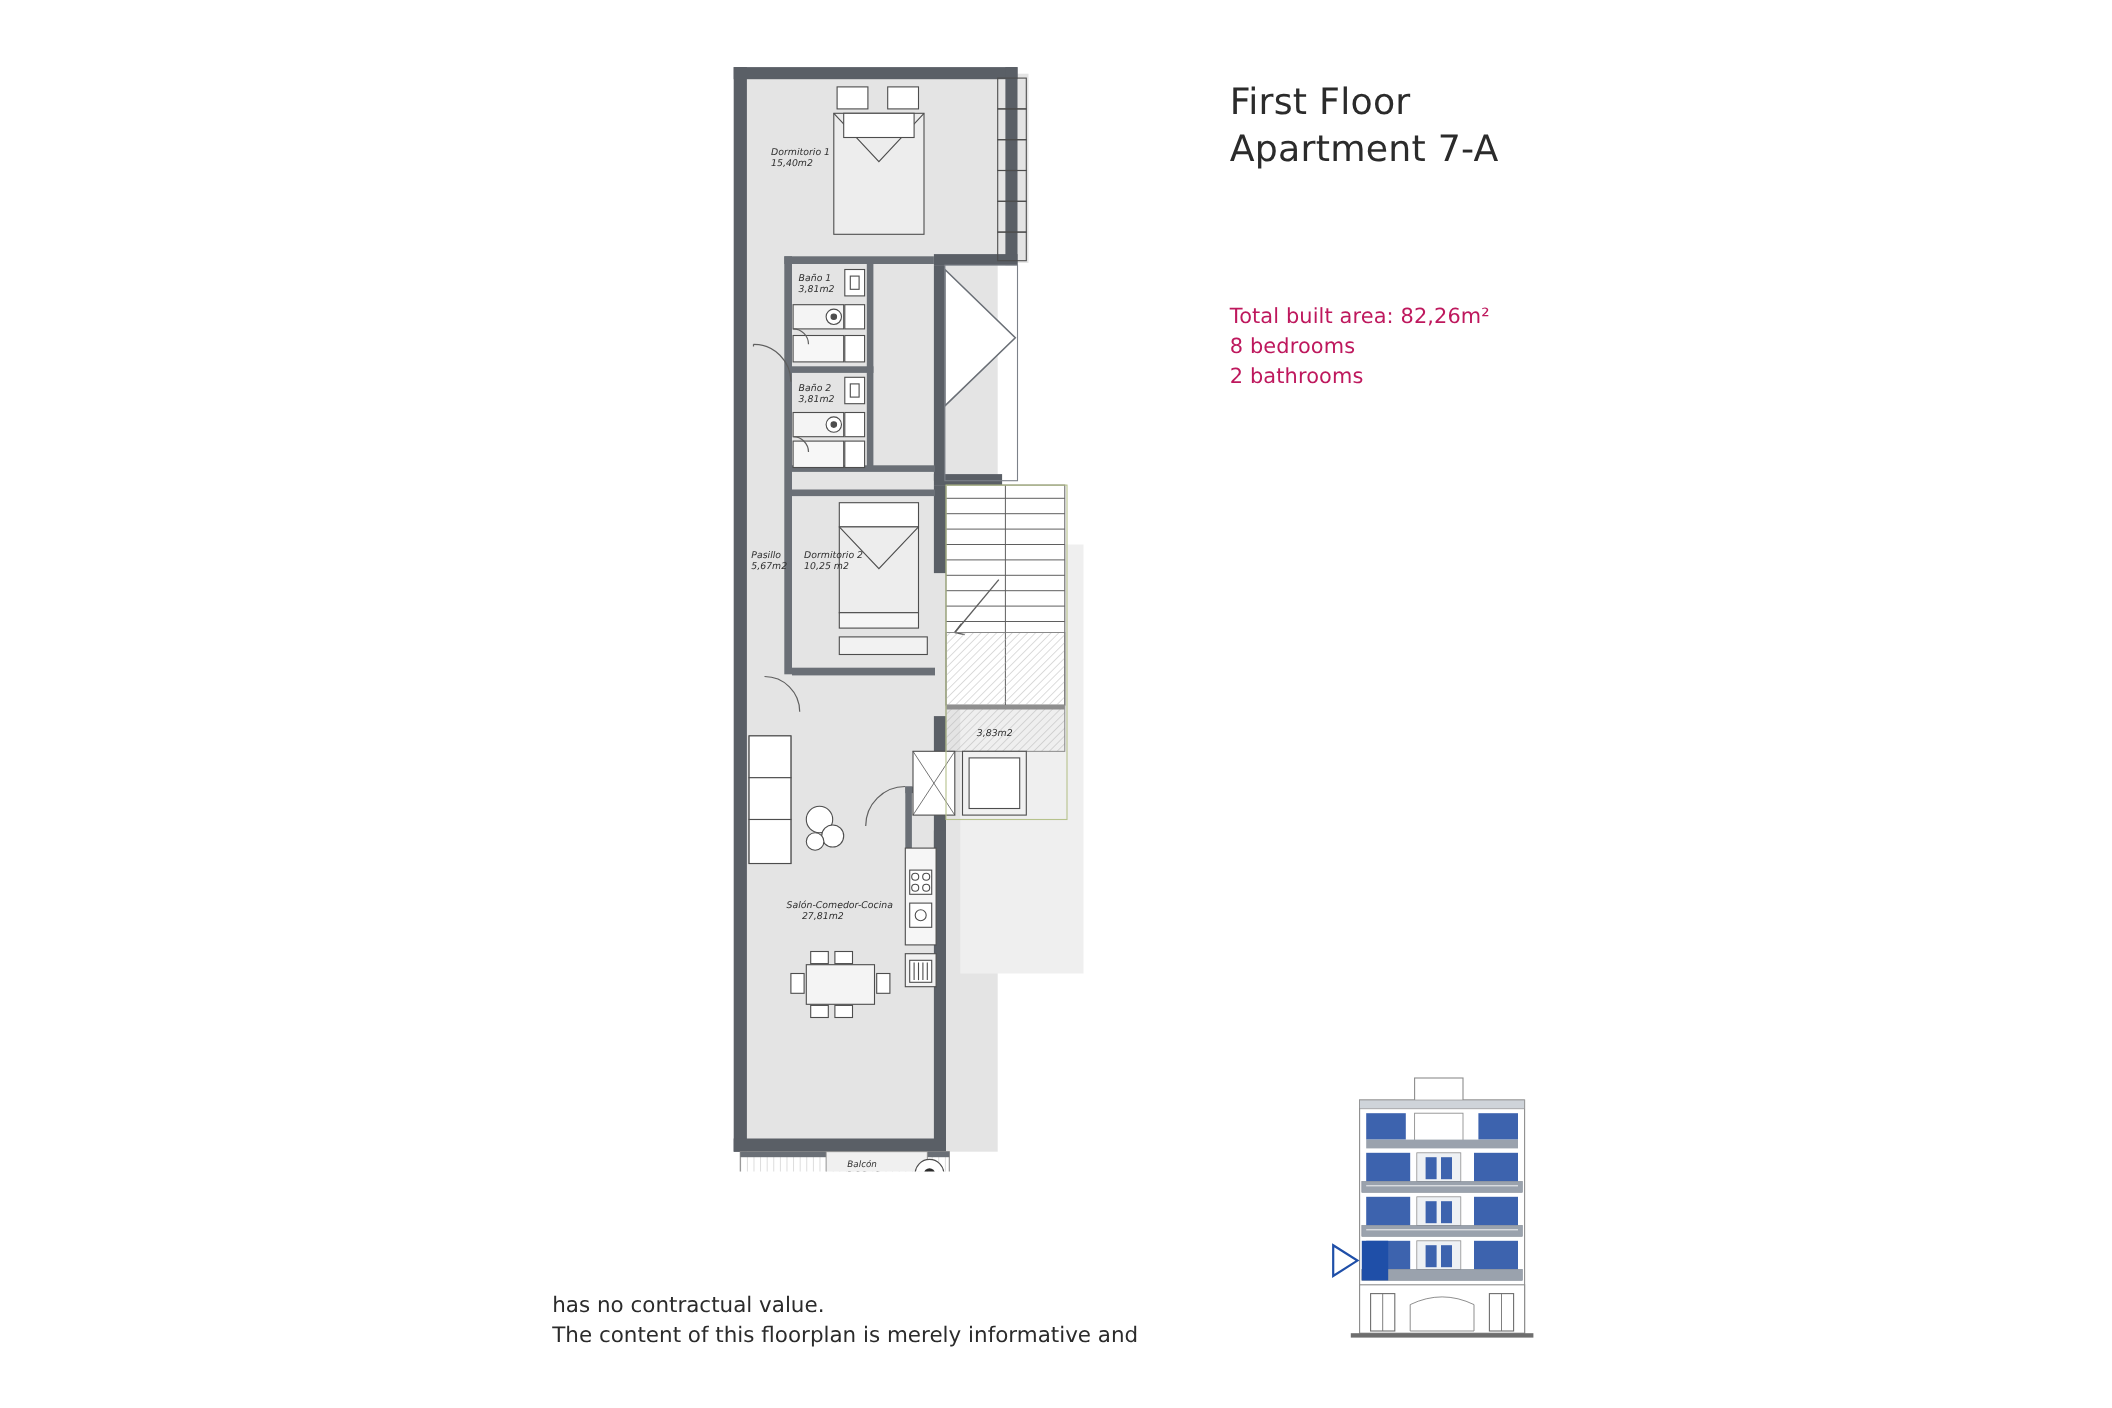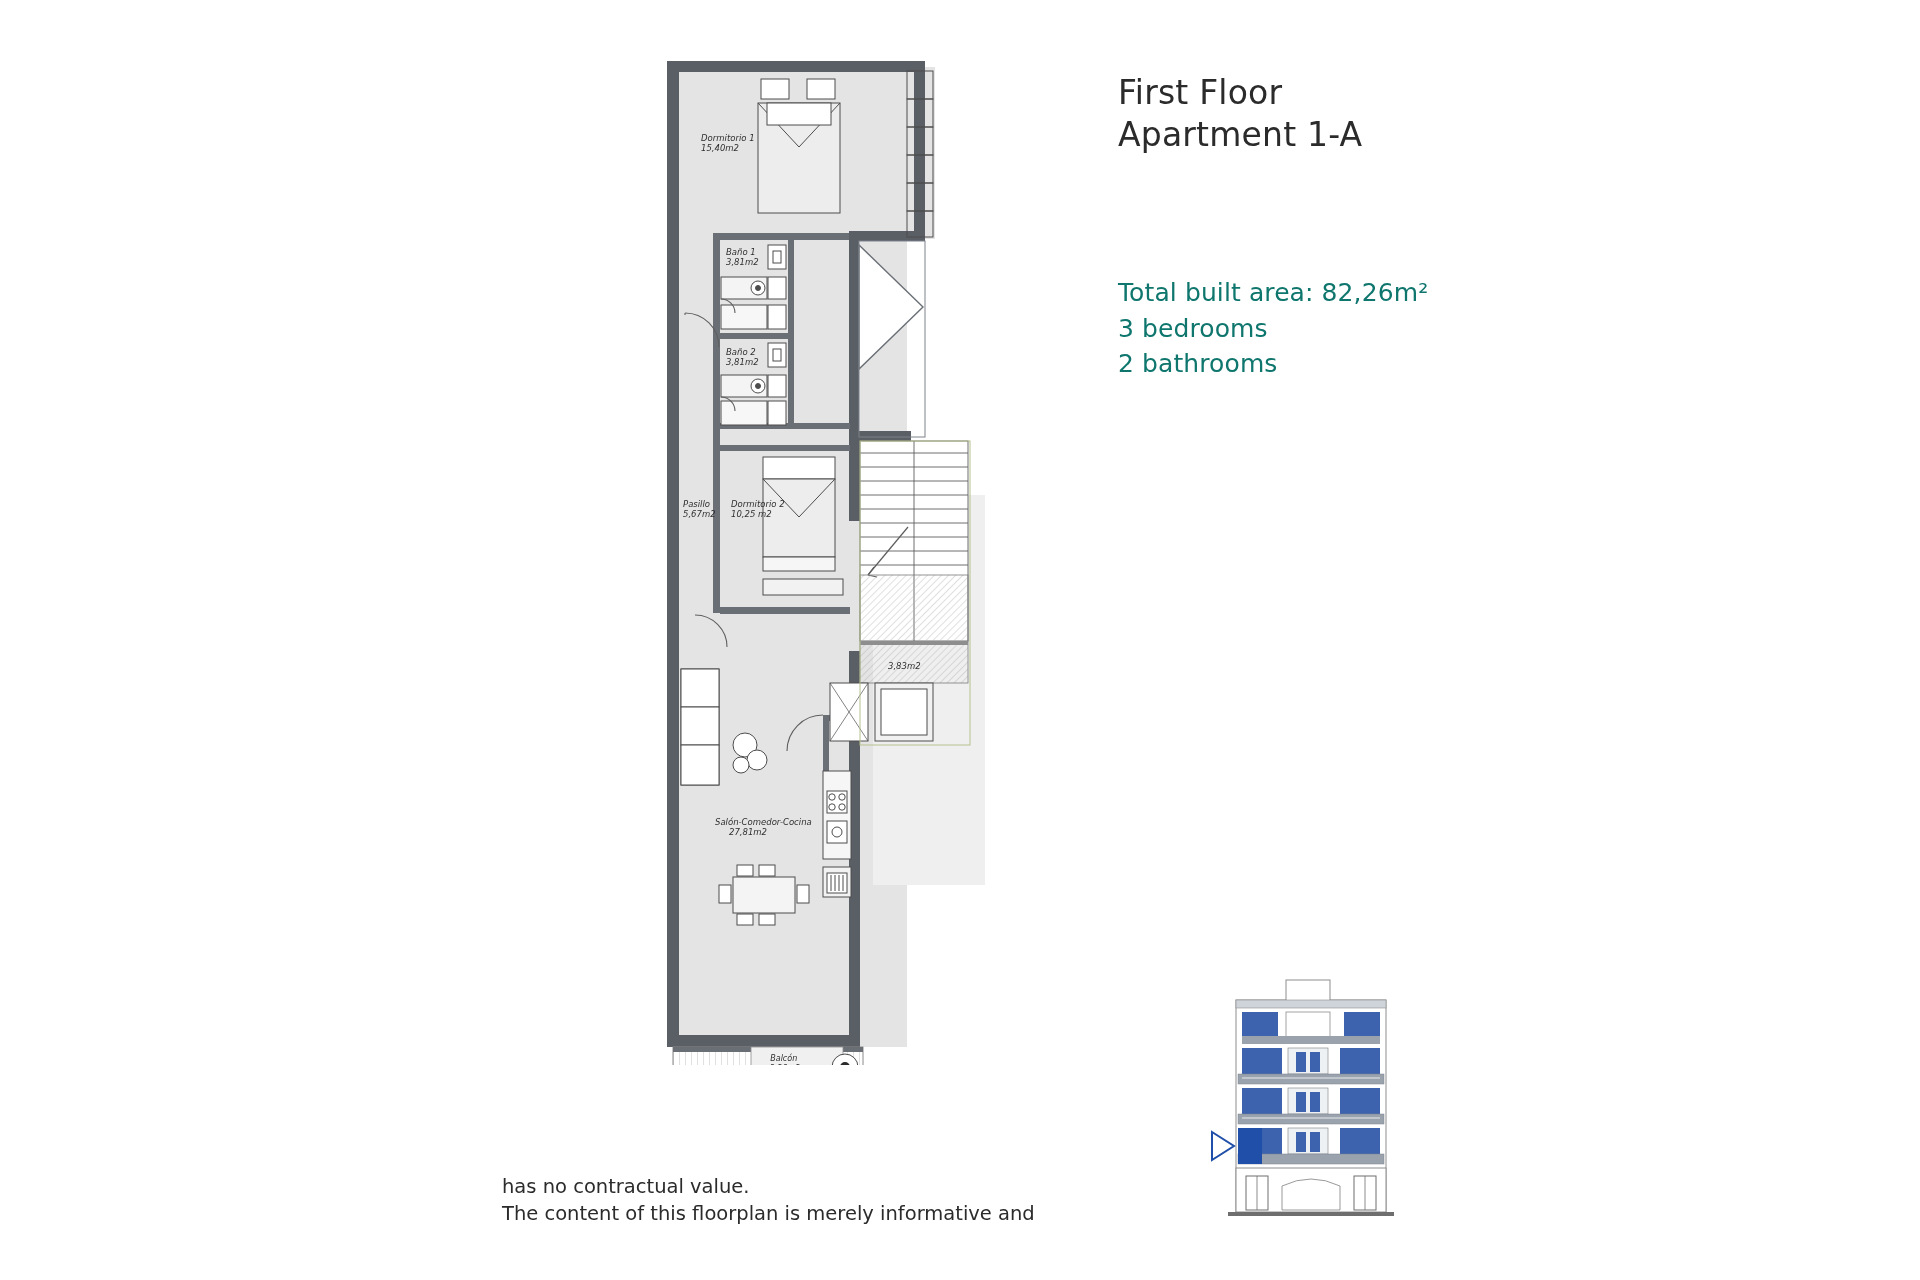--- a/index.html
+++ b/index.html
@@ -38,22 +38,22 @@
     font-weight: 400;
   }
 
   .specs-block {
     position: absolute;
     left: 1118px;
     top: 275px;
     width: 520px;
   }
   .spec-line {
-    font-size: 25px;
-    color: #0f766e;
+    font-size: 19px;
+    color: #be185d;
     line-height: 1.42;
     letter-spacing: 0.1px;
   }
 
   .disclaimer {
     position: absolute;
     left: 502px;
     top: 1174px;
     width: 640px;
     font-size: 19.5px;
@@ -87,26 +87,26 @@
     fill: #2f2f2f;
   }
 </style>
 </head>
 <body>
 
 <div class="page">
 
   <div class="title-block">
     <div class="title-line">First Floor</div>
-    <div class="title-line">Apartment 1-A</div>
+    <div class="title-line">Apartment 7-A</div>
   </div>
 
   <div class="specs-block">
     <div class="spec-line">Total built area: 82,26m²</div>
-    <div class="spec-line">3 bedrooms</div>
+    <div class="spec-line">8 bedrooms</div>
     <div class="spec-line">2 bathrooms</div>
   </div>
 
   <div class="disclaimer">
     <div>has no contractual value.</div>
     <div>The content of this floorplan is merely informative and</div>
   </div>
 
   <div class="plan">
     <svg width="345" height="1010" viewBox="0 0 345 1010" xmlns="http://www.w3.org/2000/svg">

